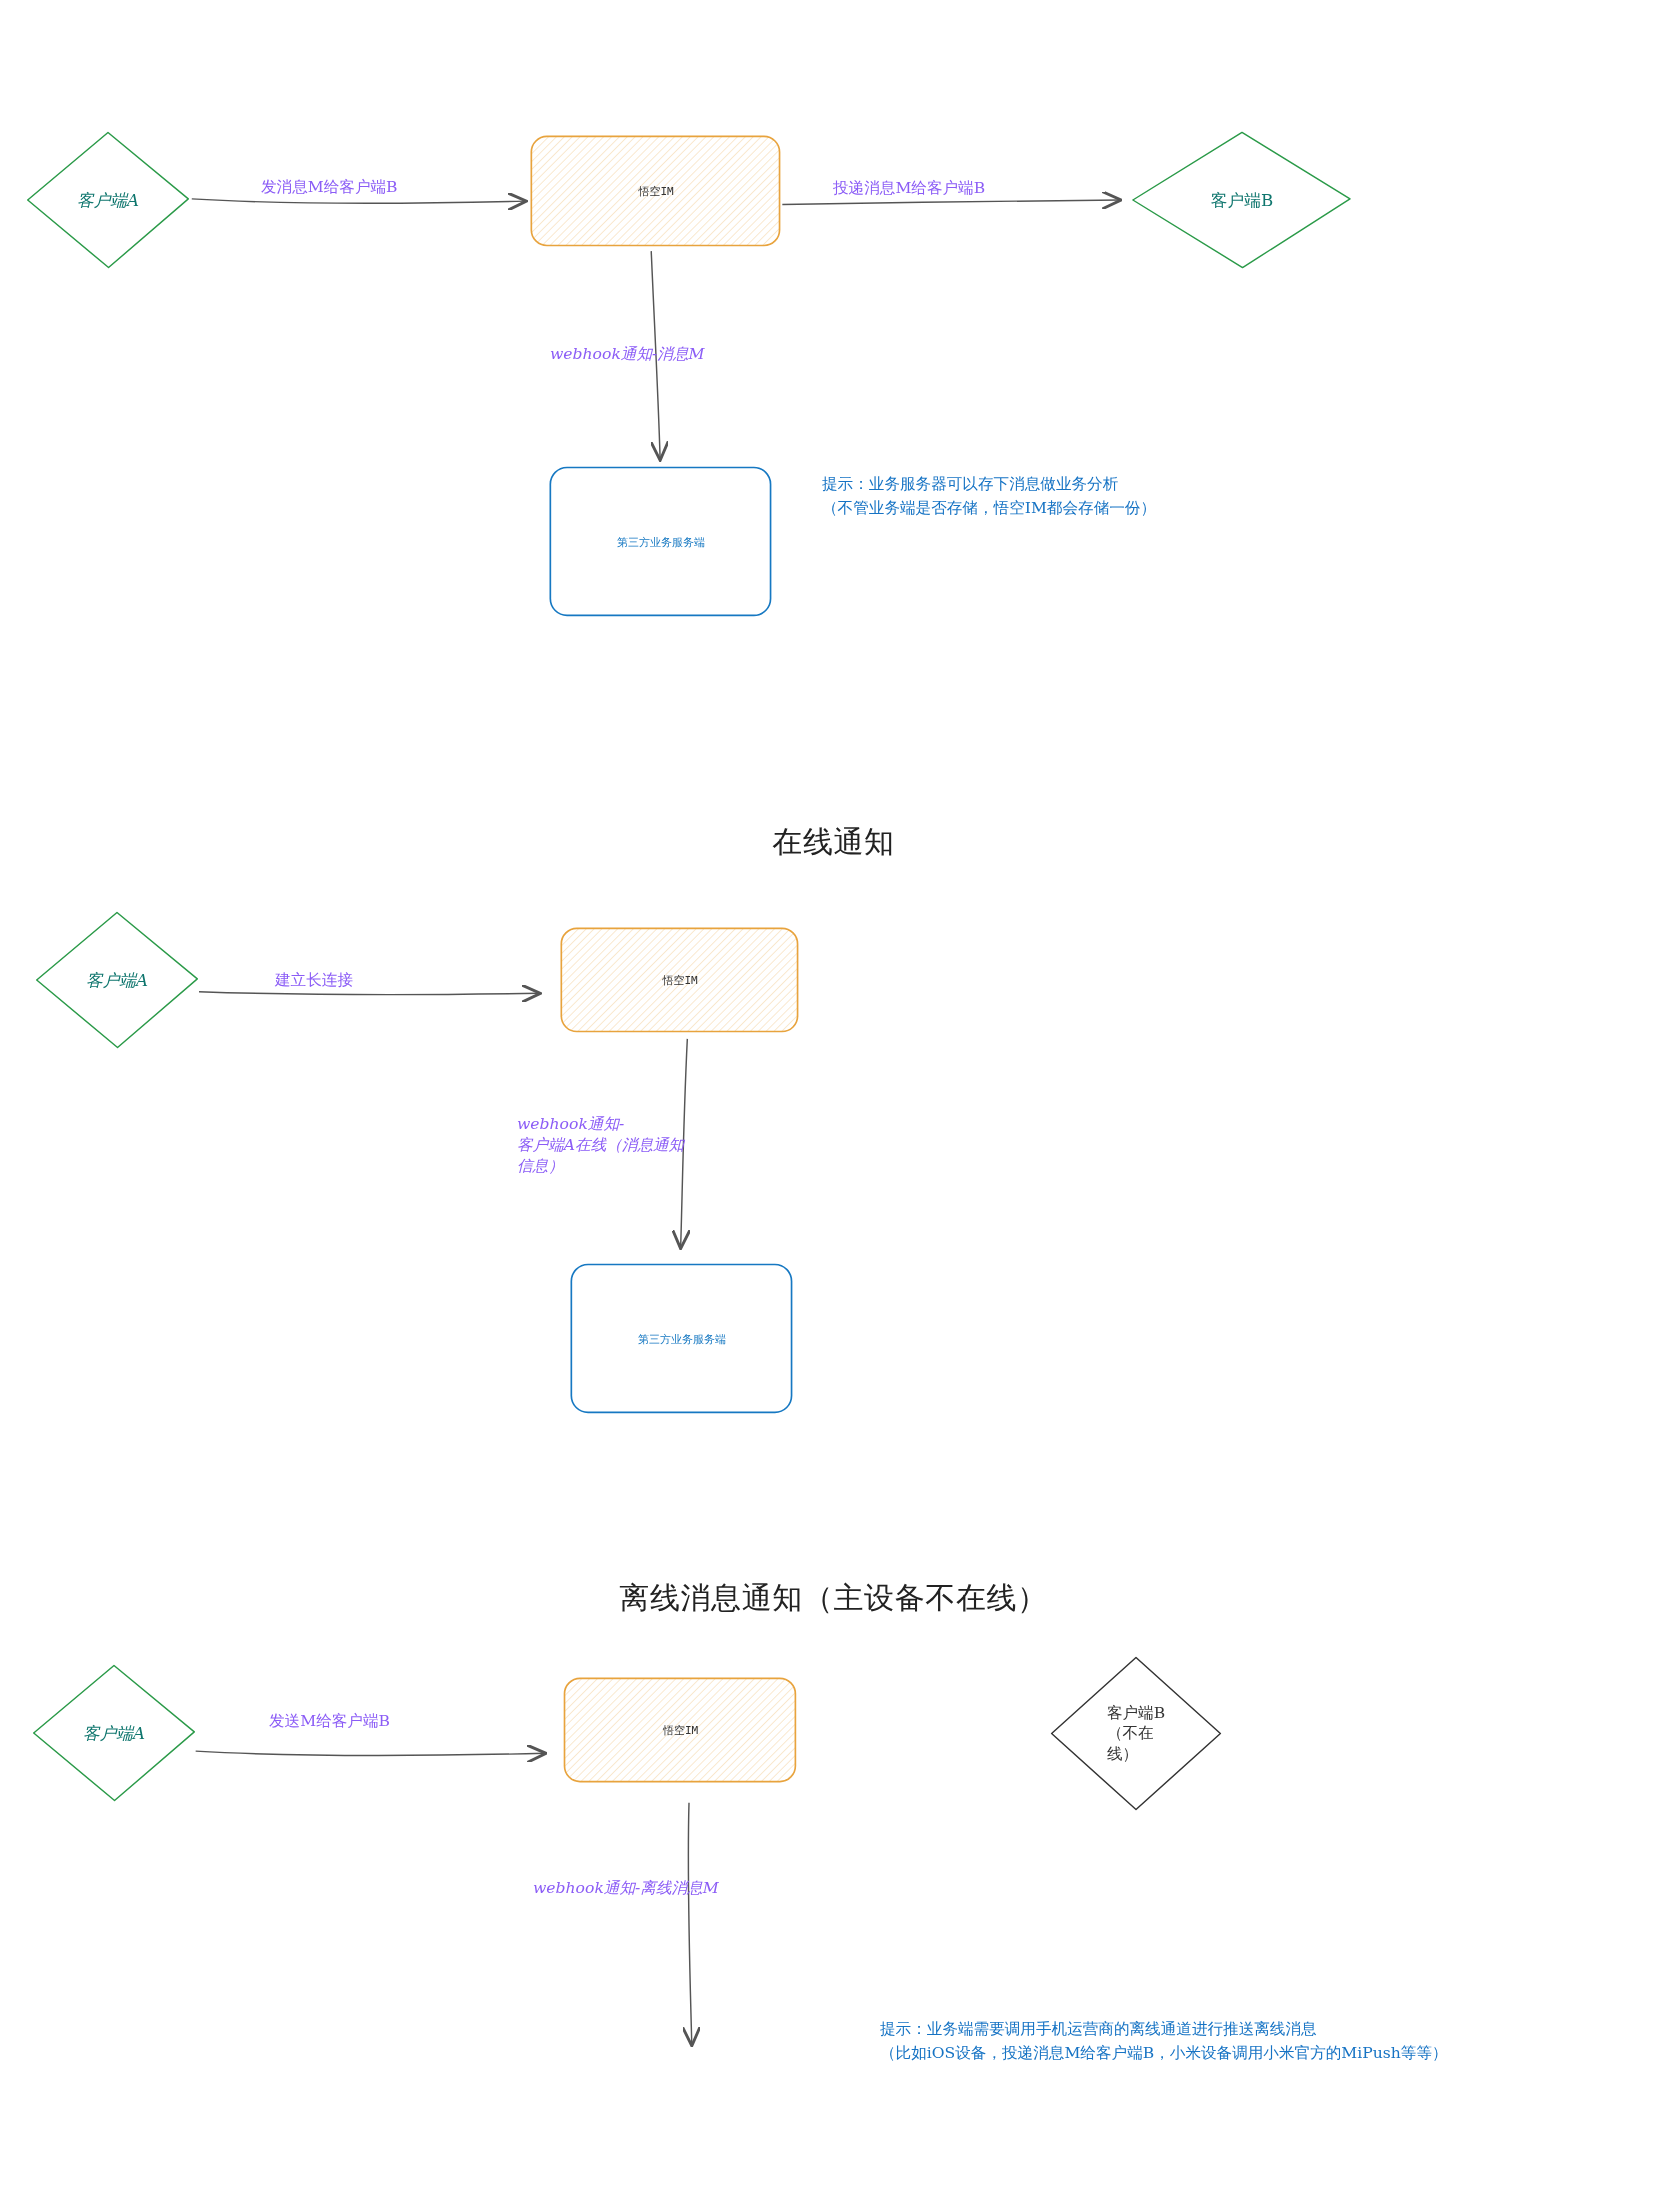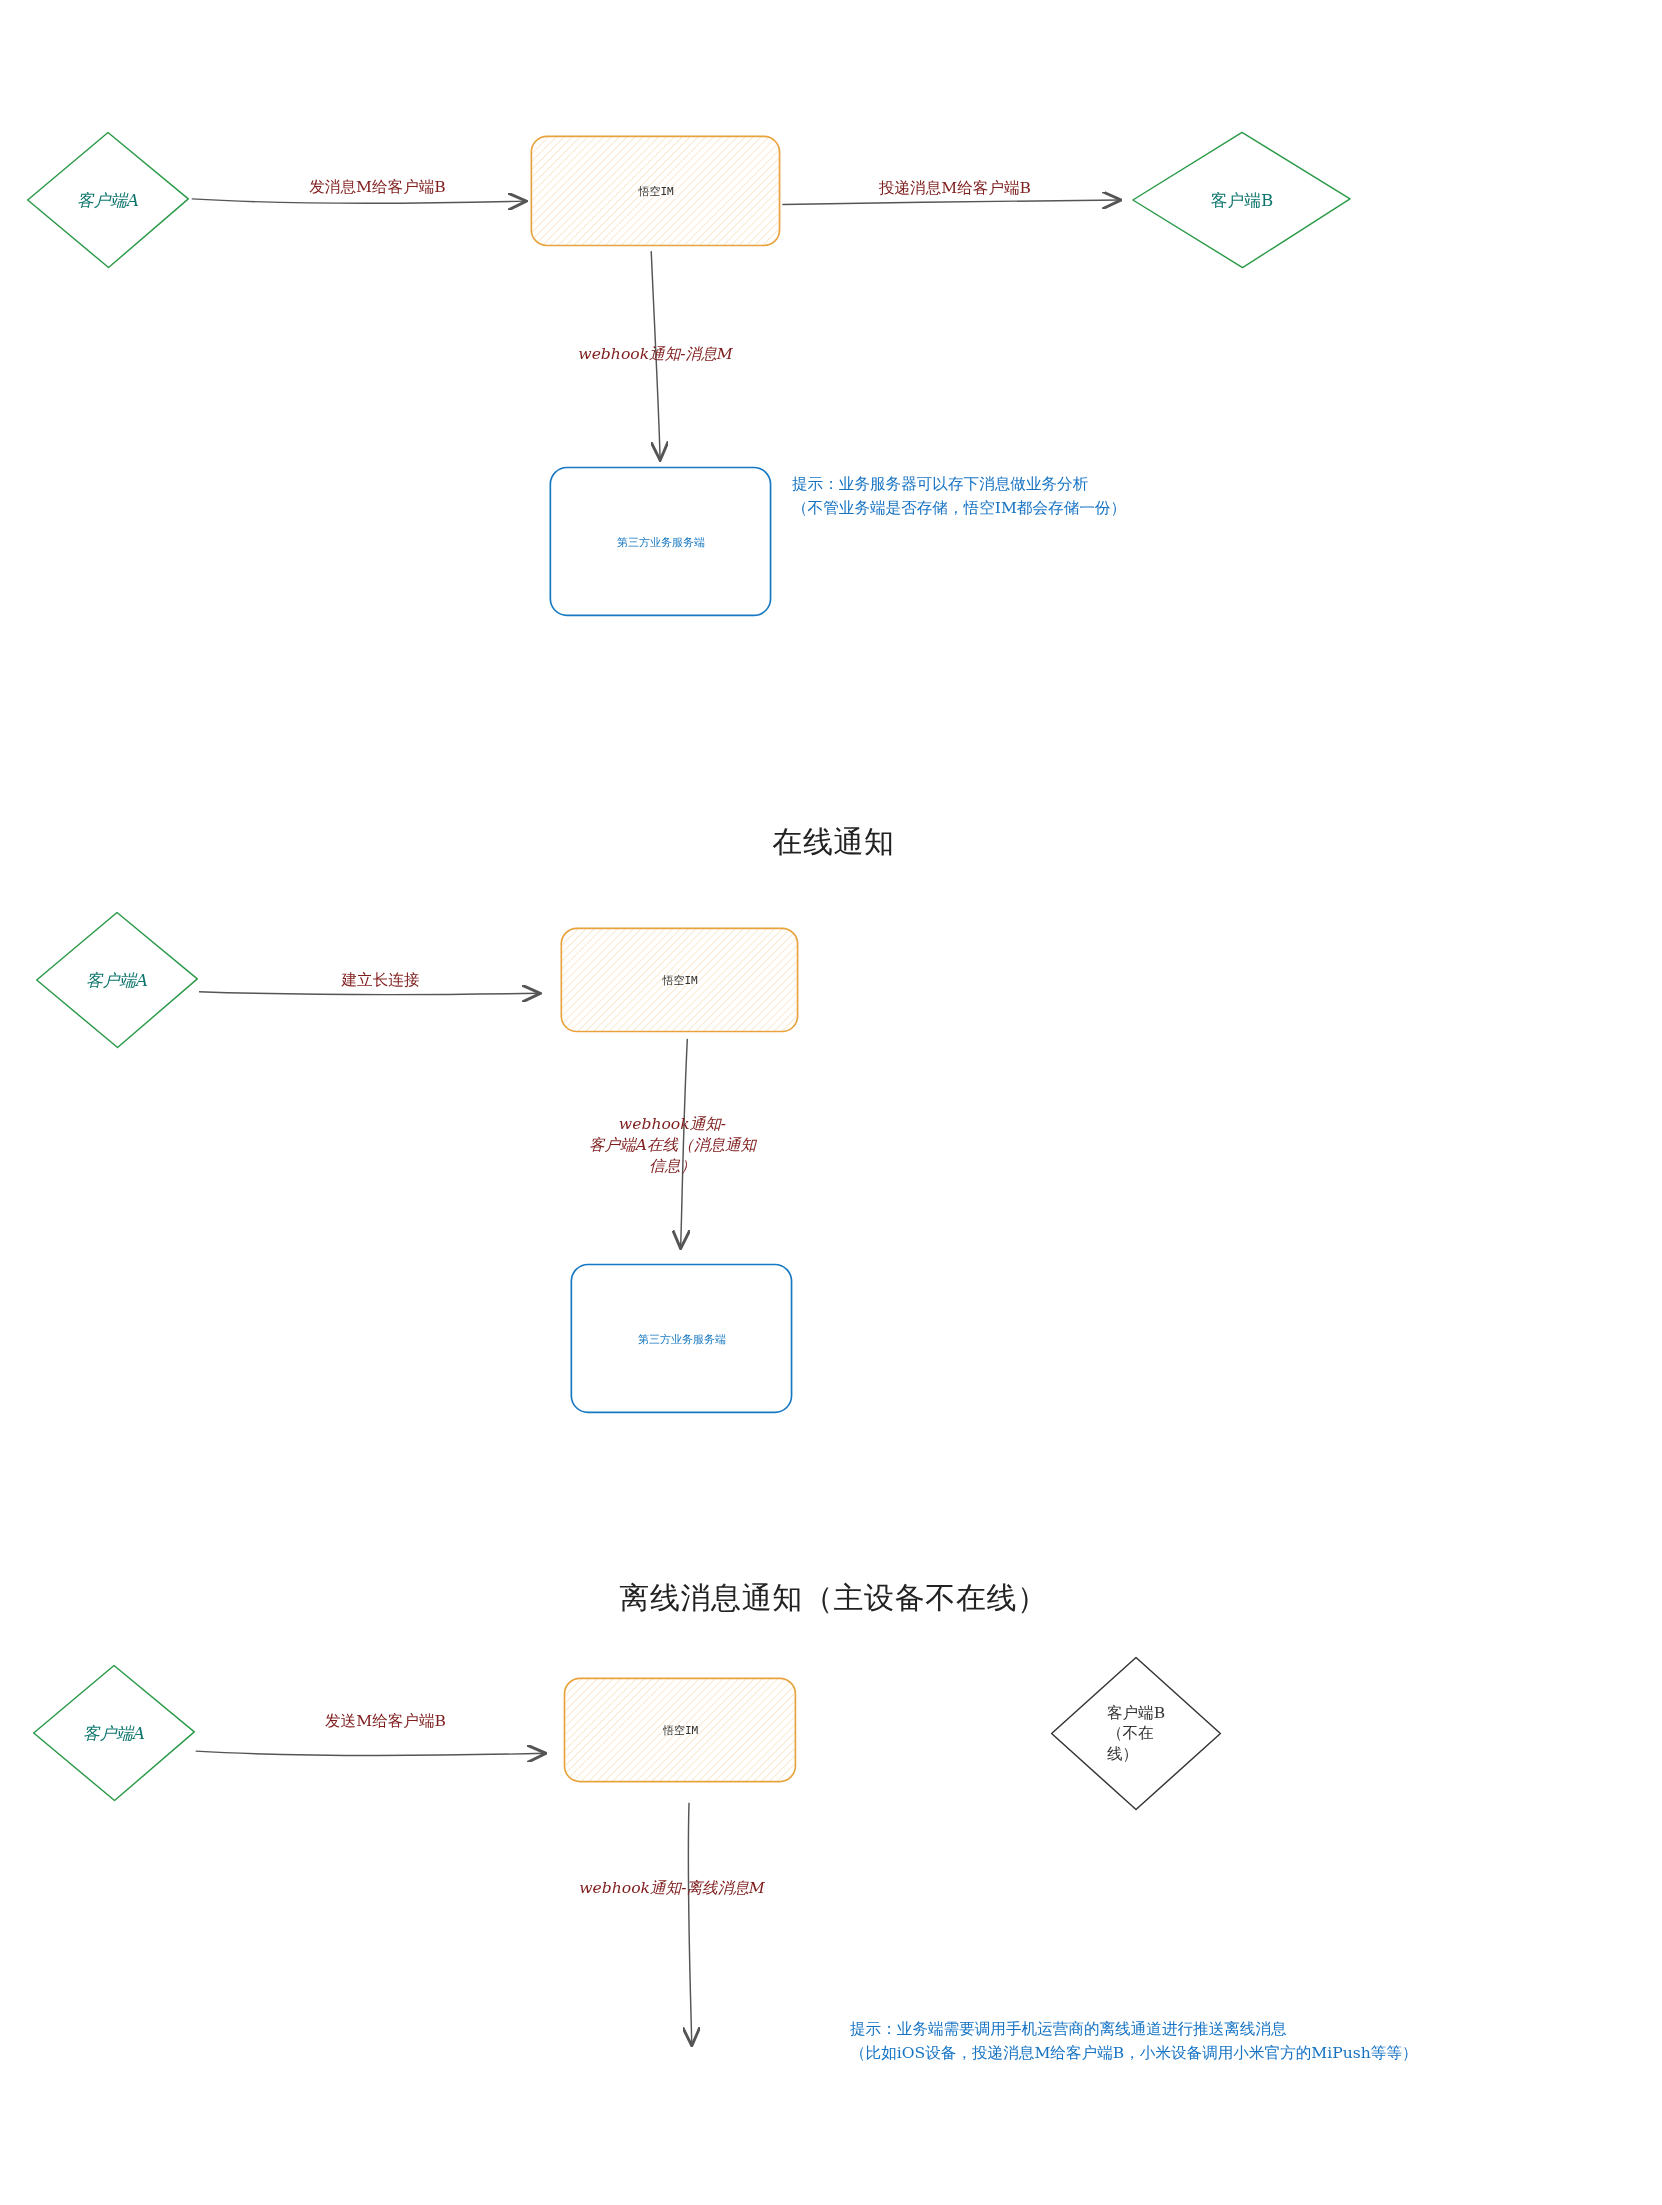--- a/index.html
+++ b/index.html
@@ -69,33 +69,34 @@
     display: flex;
     align-items: center;
     justify-content: center;
     font-size: 11px;
     font-family: "DejaVu Serif", serif;
   }
 
   .edge-label {
     position: absolute;
     font-size: 15.6px;
-    color: #7f1d1d;
-    font-family: "DejaVu Serif", serif;
-    text-align: center;
+    color: #8b5cf6;
+    font-family: "DejaVu Serif", serif;
+    text-align: left;
     white-space: pre-line;
     line-height: 1.35;
   }
   .tip {
     position: absolute;
     font-size: 15.6px;
     color: #1673c4;
     font-family: "DejaVu Serif", serif;
     line-height: 1.55;
     white-space: pre-line;
+    margin-left: 30px;
   }
   .arrows {
     position: absolute;
     left: 0; top: 0;
     width: 1663px;
     height: 2205px;
     pointer-events: none;
     overflow: visible;
   }
 </style>

